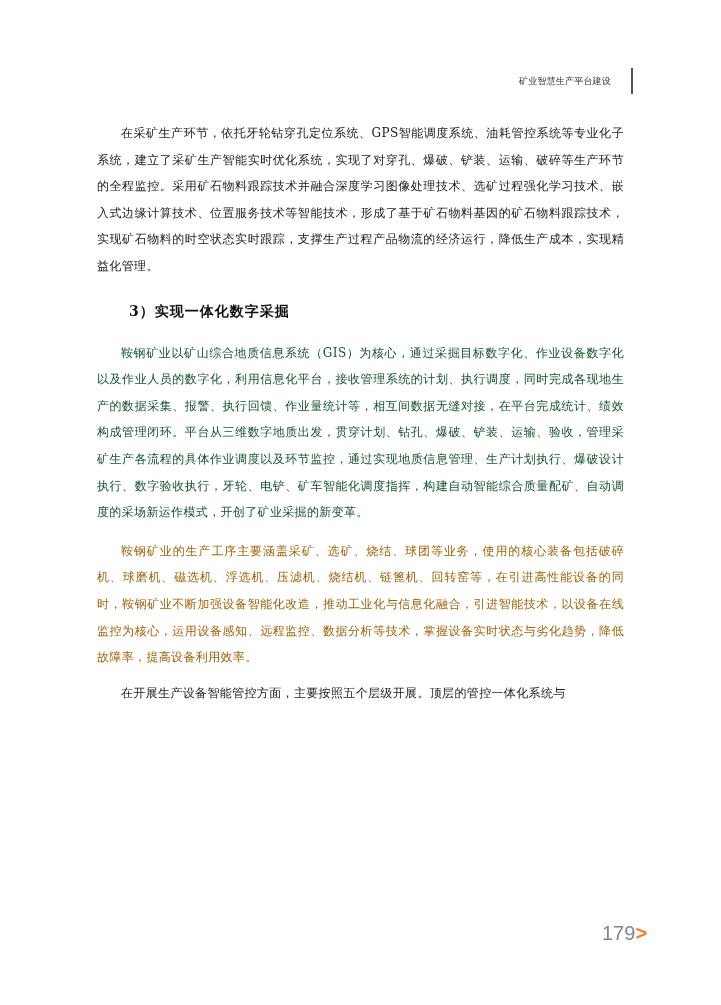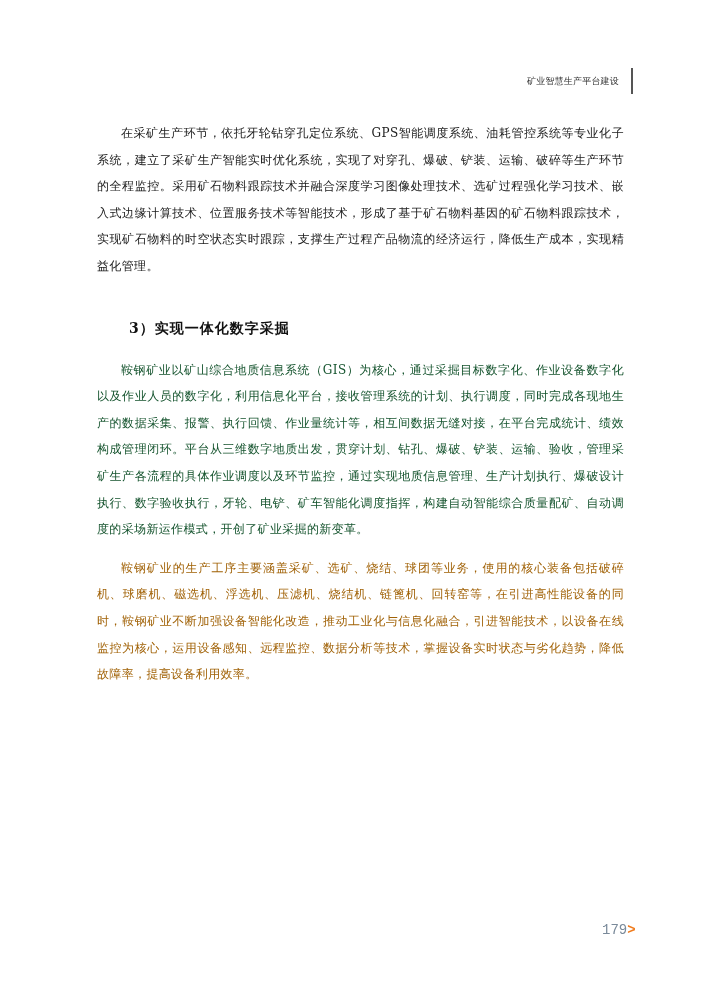--- a/index.html
+++ b/index.html
@@ -1,45 +1,46 @@
 <!DOCTYPE html>
 <html><head>
 <meta charset="utf-8">
 <style>
   html, body { margin: 0; padding: 0; background: #ffffff; }
   body { width: 721px; height: 1005px; position: relative; overflow: hidden;
          font-family: "DejaVu Serif", "Liberation Serif", serif; color: #1a1a1a; }
   .running-header { position: absolute; top: 68px; right: 88px; height: 26px; display: flex; align-items: center; }
-  .running-header .title { font-family: "DejaVu Sans", "Liberation Sans", sans-serif; font-size: 9px; color: #333; margin-right: 12px; letter-spacing: 0.2px; }
+  .running-header .title { font-family: "DejaVu Sans", "Liberation Sans", sans-serif; font-size: 9px; color: #333; margin-right: 20px; letter-spacing: 0.2px; }
   .running-header .bar { width: 2px; height: 26px; background: #555; }
   .content { position: absolute; left: 97px; top: 120px; width: 527px; }
   p.para { margin: 0; font-size: 12px; line-height: 26.6px; text-indent: 2em; text-align: justify; letter-spacing: 0.35px; }
   .p1 { }
   .p2 { margin-top: 9px !important; }
-  h3.sub { margin: 35px 0 0 0; padding-left: 32px; font-size: 14px; line-height: 26px; font-weight: bold;
+  h3.sub { margin: 18px 0 0 0; padding-left: 32px; font-size: 14px; line-height: 26px; font-weight: bold;
            font-family: "DejaVu Serif", "Liberation Serif", serif; color: #111; letter-spacing: 1px; }
   .p3 { margin-top: 16px !important; }
   h2.section { margin: 30px 0 0 0; padding-left: 30px; font-family: "DejaVu Sans", "Liberation Sans", sans-serif;
                font-size: 15px; line-height: 24px; font-weight: normal; letter-spacing: 0.6px; }
   .p4 { margin-top: 12px !important; }
   .p5 { margin-top: 9px !important; }
-  .page-number { position: absolute; top: 922px; left: 602px; font-family: Liberation Mono, monospace;
-                 font-size: 14px; color: #7a8a9a; }
+  .page-number { position: absolute; top: 922px; left: 602px; font-family: Liberation Sans, sans-serif;
+                 font-size: 20px; color: #7a8a9a; }
   .page-number .arrow { font-weight: bold; }
 </style>
 </head>
 <body>
 
 <div class="running-header">
   <span class="title">矿业智慧生产平台建设</span>
   <span class="bar"></span>
 </div>
 
 <div class="content">
   <p class="para p1" style="color: rgb(26, 26, 26);">在采矿生产环节，依托牙轮钻穿孔定位系统、GPS智能调度系统、油耗管控系统等专业化子系统，建立了采矿生产智能实时优化系统，实现了对穿孔、爆破、铲装、运输、破碎等生产环节的全程监控。采用矿石物料跟踪技术并融合深度学习图像处理技术、选矿过程强化学习技术、嵌入式边缘计算技术、位置服务技术等智能技术，形成了基于矿石物料基因的矿石物料跟踪技术，实现矿石物料的时空状态实时跟踪，支撑生产过程产品物流的经济运行，降低生产成本，实现精益化管理。</p>
   <h3 class="sub">3）实现一体化数字采掘</h3>
   <p class="para p3" style="color: #14532d;">鞍钢矿业以矿山综合地质信息系统（GIS）为核心，通过采掘目标数字化、作业设备数字化以及作业人员的数字化，利用信息化平台，接收管理系统的计划、执行调度，同时完成各现地生产的数据采集、报警、执行回馈、作业量统计等，相互间数据无缝对接，在平台完成统计、绩效构成管理闭环。平台从三维数字地质出发，贯穿计划、钻孔、爆破、铲装、运输、验收，管理采矿生产各流程的具体作业调度以及环节监控，通过实现地质信息管理、生产计划执行、爆破设计执行、数字验收执行，牙轮、电铲、矿车智能化调度指挥，构建自动智能综合质量配矿、自动调度的采场新运作模式，开创了矿业采掘的新变革。</p>
   <p class="para p4" style="color: #a16207;">鞍钢矿业的生产工序主要涵盖采矿、选矿、烧结、球团等业务，使用的核心装备包括破碎机、球磨机、磁选机、浮选机、压滤机、烧结机、链篦机、回转窑等，在引进高性能设备的同时，鞍钢矿业不断加强设备智能化改造，推动工业化与信息化融合，引进智能技术，以设备在线监控为核心，运用设备感知、远程监控、数据分析等技术，掌握设备实时状态与劣化趋势，降低故障率，提高设备利用效率。</p>
+  <p class="para p5" style="color: rgb(26, 26, 26);">在开展生产设备智能管控方面，主要按照五个层级开展。顶层的管控一体化系统与</p>
 </div>
 
 <div class="page-number" style="color: rgb(122, 138, 154);">
   <span>179</span><span class="arrow" style="color: rgb(240, 124, 30);">&gt;</span>
 </div>
 
 </body></html>

